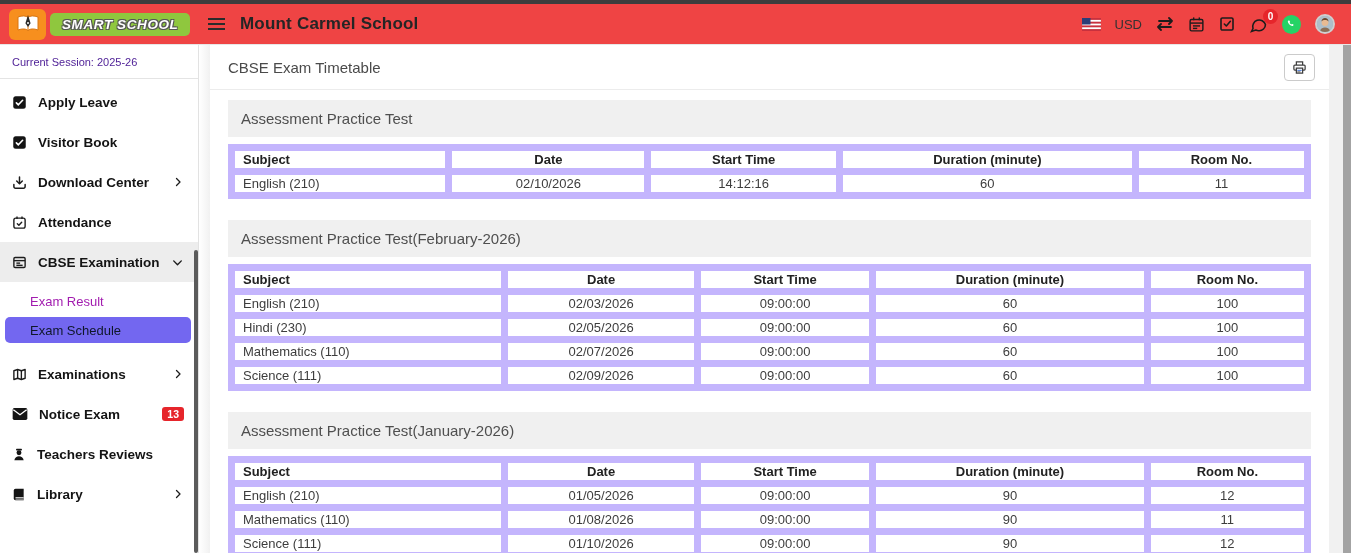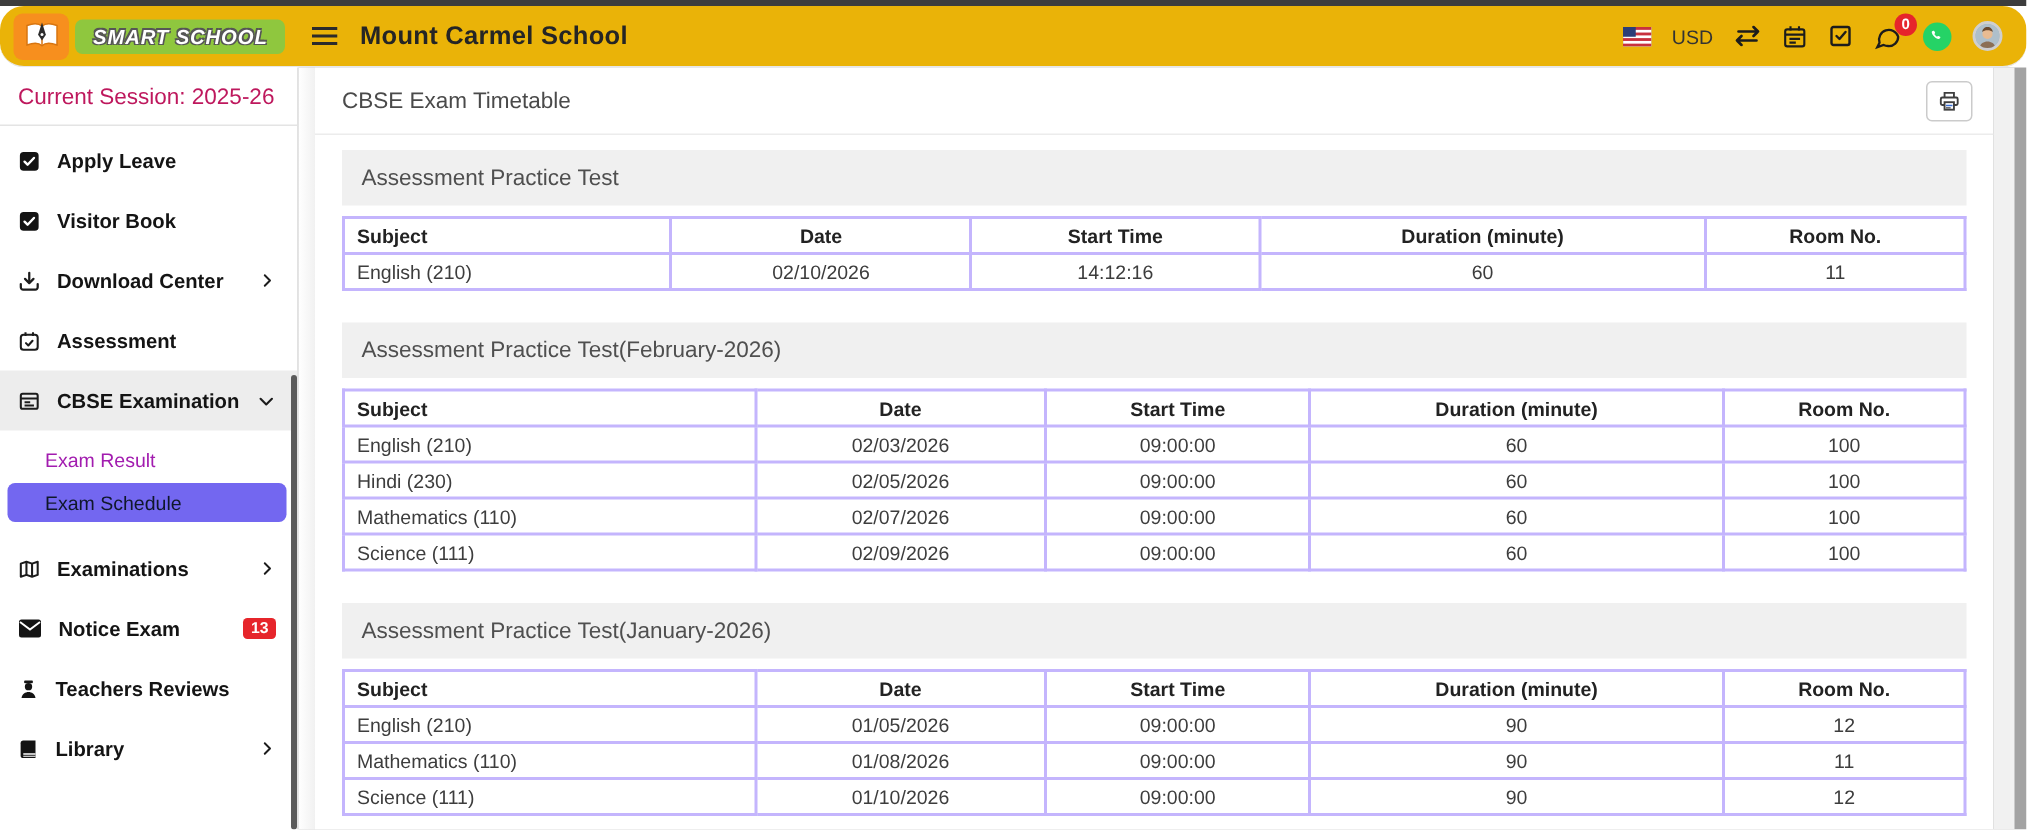--- a/index.html
+++ b/index.html
@@ -11,40 +11,40 @@
     --ink:#1c1c1c;
   }
   *{box-sizing:border-box;}
   html,body{margin:0;padding:0;}
   body{
     width:1351px;height:553px;overflow:hidden;background:#fff;
     font-family:"Liberation Sans",sans-serif;color:#222;
   }
   .top-strip{height:4px;background:#3d3d3d;}
   
-  .topbar{height:41px;display:flex;align-items:center;background:#eab308;border-bottom:1px solid #e7e7e7;border-radius:16px;}
+  .topbar{height:41px;display:flex;align-items:center;background:#ef4444;border-bottom:1px solid #e7e7e7;}
   .logo-wrap{width:199px;flex:0 0 199px;display:flex;align-items:center;padding-left:9px;gap:4px;cursor:pointer;}
   .logo-book{width:37px;height:31px;background:var(--logo-orange);border-radius:6px;display:flex;align-items:center;justify-content:center;}
   .logo-pill{height:23px;background:var(--logo-green);border-radius:5px;color:#fff;font-weight:700;font-style:italic;
     font-size:13.5px;display:flex;align-items:center;padding:0 12px;letter-spacing:.6px;white-space:nowrap;
     text-shadow:-1px -1px 0 #565656,1px -1px 0 #565656,-1px 1px 0 #565656,1px 1px 0 #565656;}
   .hamburger{margin-left:9px;display:flex;align-items:center;cursor:pointer;}
   .school-title{font-size:17px;font-weight:700;color:#252525;margin-left:15px;letter-spacing:.2px;}
   .topbar-right{margin-left:auto;display:flex;align-items:center;gap:14px;padding-right:16px;}
   .tb-ic{display:flex;align-items:center;justify-content:center;cursor:pointer;position:relative;}
   .currency{font-size:13px;color:#333;font-weight:500;}
   .chat-badge{position:absolute;top:-7px;right:-10px;min-width:15px;height:15px;border-radius:8px;background:var(--red);
     color:#fff;font-size:10px;font-weight:700;display:flex;align-items:center;justify-content:center;padding:0 3px;}
   .wa-circle{width:19px;height:19px;border-radius:50%;background:var(--wa-green);display:flex;align-items:center;justify-content:center;}
   .avatar{width:20px;height:20px;border-radius:50%;border:2px solid #cfcfcf;overflow:hidden;background:#9fb2bd;}
   
   .app{display:flex;height:508px;}
   
   .sidebar{width:199px;flex:0 0 199px;background:#fff;border-right:1px solid #e2e2e2;position:relative;}
-  .session{padding:11px 12px 10px;font-size:15px;font-weight:500;color:#be185d;border-bottom:1px solid #e4e4e4;}
+  .session{padding:11px 12px 10px;font-size:11px;font-weight:500;color:#4c1d95;border-bottom:1px solid #e4e4e4;}
   .nav{padding-top:3px;}
   .nav-item{height:40px;display:flex;align-items:center;padding:0 14px 0 12px;gap:11px;font-size:13.5px;font-weight:700;color:#141414;cursor:pointer;}
   .nav-item .lbl{white-space:nowrap;}
   .nav-item.active{background:#ededed;}
   .chev{margin-left:auto;display:flex;align-items:center;}
   .badge-count{margin-left:auto;background:var(--red);color:#fff;font-size:10.5px;font-weight:700;padding:2px 5px;border-radius:3px;line-height:1;text-align:center;}
   .submenu{padding:3px 0 8px;}
   .sub-item{height:26px;display:flex;align-items:center;padding-left:30px;font-size:13px;color:#a21caf;margin:3px 7px 3px 0;cursor:pointer;}
   .sub-item.selected{background:var(--primary);color:#0f172a;border-radius:5px;margin-left:5px;padding-left:25px;}
   .side-scroll{position:absolute;right:0;top:205px;width:4px;height:303px;background:#5b5b5b;border-radius:2px;}
@@ -54,21 +54,21 @@
   .card{flex:1;background:#fff;overflow:hidden;}
   .scroll-track{width:14px;flex:0 0 14px;background:#f1f1f1;margin-right:8px;}
   .card-header{height:45px;display:flex;align-items:center;padding:0 14px 0 18px;border-bottom:1px solid #ececec;}
   .page-title{font-size:15px;color:#4a4a4a;}
   .print-btn{margin-left:auto;width:31px;height:27px;border:1px solid #cbcbcb;border-radius:4px;background:#fff;
     display:flex;align-items:center;justify-content:center;cursor:pointer;}
   .section{margin:10px 18px 0;}
   .section + .section{margin-top:21px;}
   .section-bar{background:#f0f0f0;height:37px;display:flex;align-items:center;padding-left:13px;font-size:15px;color:#4f4f4f;}
   table{width:100%;border-collapse:collapse;margin-top:7px;font-size:13px;color:#3d3d3d;table-layout:fixed;}
-  th,td{border:2px solid #c4b5fd;height:24px;padding:0 8px;text-align:center;overflow:hidden;white-space:nowrap;}
+  th,td{border:7px solid #c4b5fd;height:24px;padding:0 8px;text-align:center;overflow:hidden;white-space:nowrap;}
   th{font-weight:700;color:#222;}
   th.left,td.left{text-align:left;}
   svg{display:block;}
 </style>
 </head>
 <body>
 
 <div class="top-strip"></div>
 
 <div class="topbar">
@@ -199,21 +199,21 @@
 
       <div class="nav-item">
         <span>
           <svg width="15" height="15" viewBox="0 0 24 24" fill="none" stroke="#1c1c1c" stroke-width="2.2">
               <rect x="3" y="5" width="18" height="16" rx="3"></rect>
               <line x1="8" y1="2.5" x2="8" y2="6.5"></line>
               <line x1="16" y1="2.5" x2="16" y2="6.5"></line>
               <path d="M8.5 14l2.5 2.5 4.5-5" stroke-linecap="round" stroke-linejoin="round"></path>
             </svg>
         </span>
-        <span class="lbl">Assessment</span>
+        <span class="lbl">Attendance</span>
       </div>
 
       <div class="nav-item active">
         <span>
           <svg width="15" height="15" viewBox="0 0 24 24" fill="none" stroke="#1c1c1c" stroke-width="2.2">
               <rect x="3" y="4" width="18" height="16" rx="2"></rect>
               <line x1="3" y1="9" x2="21" y2="9"></line>
               <line x1="7" y1="13" x2="13" y2="13"></line>
               <line x1="7" y1="16.5" x2="17" y2="16.5"></line>
             </svg>

